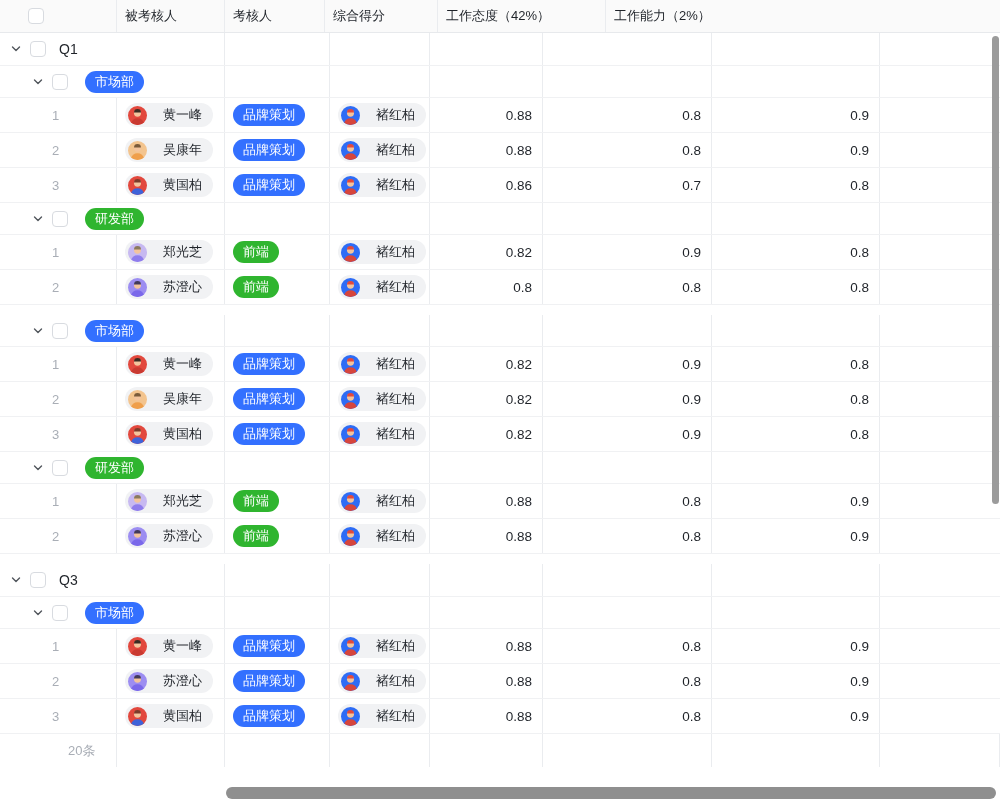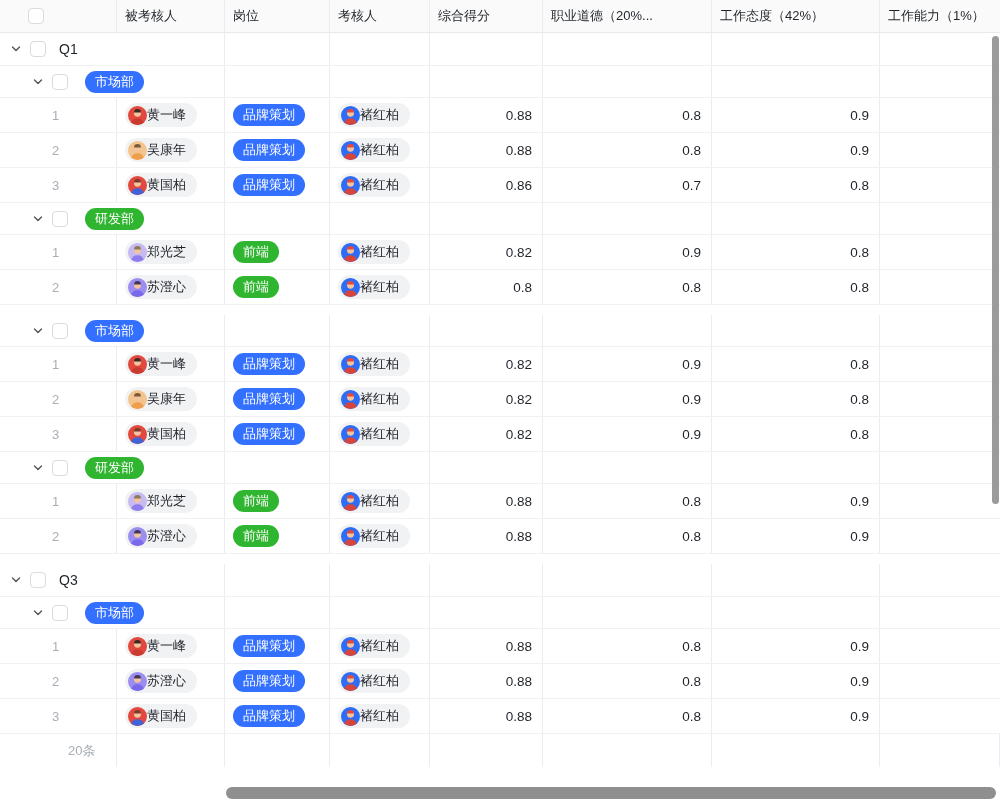--- a/index.html
+++ b/index.html
@@ -28,21 +28,21 @@
   .cbx{flex:none;width:16px;height:16px;margin-left:8px;border:1.5px solid #d8dbe0;
        border-radius:4px;background:#fff;box-sizing:border-box;}
   .group-label{margin-left:13px;font-size:14px;font-weight:500;}
   .badge{display:inline-flex;align-items:center;height:22px;padding:0 10px;border-radius:11px;
          color:#fff;font-size:13px;white-space:nowrap;}
   .dept-row .badge{margin-left:17px;}
 
   .row-index{padding-left:52px;color:#a9aeb6;font-size:13px;}
   .cell-pad{padding:0 8px;}
   .name-pill{display:inline-flex;align-items:center;height:24px;border-radius:12px;
-             background:#f1f2f4;padding:0 11px 0 3px;gap:0;}
+             background:#f1f2f4;padding:0 11px 0 3px;gap:16px;}
   .name-pill .pill-text{font-size:13px;color:#1f2329;white-space:nowrap;}
   .avatar{width:19px;height:19px;border-radius:50%;overflow:hidden;flex:none;display:block;}
   .num{justify-content:flex-end;padding:0 10px;font-size:13.5px;color:#1f2329;}
   .footer-row .td{border-right:1px solid #eaecef;}
   .footer-count{padding-left:68px;color:#a9aeb6;font-size:13px;}
 
   .vscroll{position:absolute;right:1px;top:36px;width:7px;height:468px;border-radius:4px;
            background:#9b9b9b;}
   .hscroll{position:absolute;left:226px;top:787px;width:770px;height:12px;border-radius:6px;
            background:#8f8f8f;}
@@ -52,37 +52,31 @@
 
 <div class="app">
 
   <div class="tr header-row">
     <div class="td c0">
       <span class="cbx" style="margin-left:0"></span>
     </div>
     <div class="td c1">
         <span>被考核人</span>
       </div>
-    <div class="td c2">
-        <span>岗位</span>
-      </div>
     <div class="td c3">
         <span>考核人</span>
       </div>
     <div class="td c4">
         <span>综合得分</span>
       </div>
-    <div class="td c5">
-        <span>职业道德（20%...</span>
-      </div>
     <div class="td c6">
         <span>工作态度（42%）</span>
       </div>
     <div class="td c7">
-        <span>工作能力（1%）</span>
+        <span>工作能力（2%）</span>
       </div>
   </div>
 
   <div id="rows">
       <div class="tr group-row">
     <div class="td cg">
       <svg class="chev" width="12" height="12" viewBox="0 0 12 12">
         <path d="M2.5 4 L6 7.5 L9.5 4" stroke="#51565c" stroke-width="1.4" fill="none" stroke-linecap="round" stroke-linejoin="round"></path>
       </svg>
       <span class="cbx"></span>

